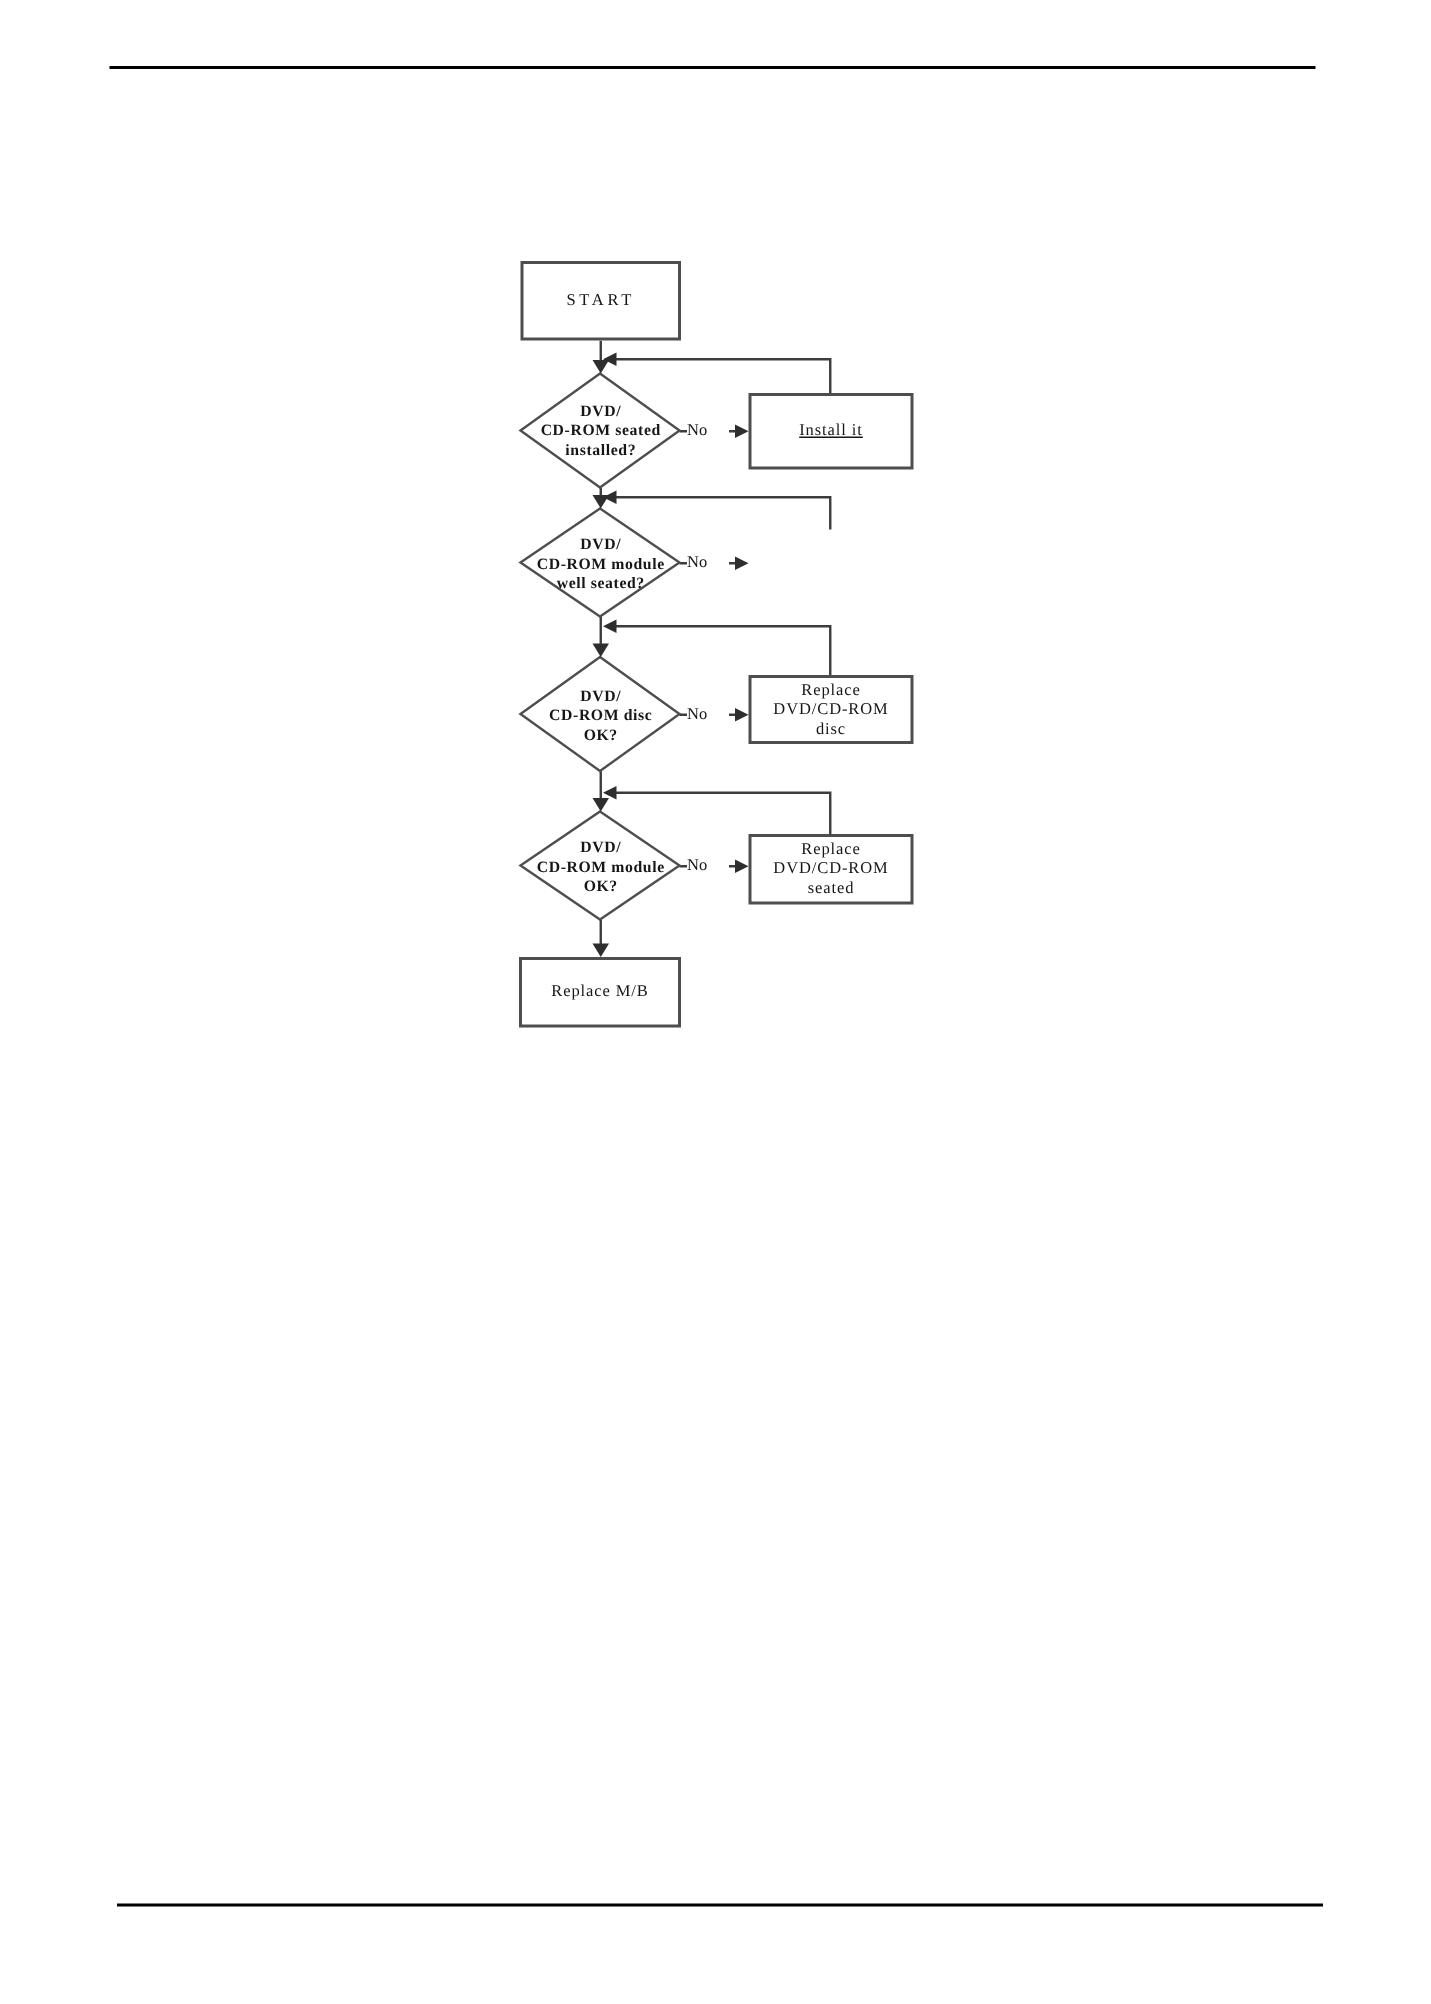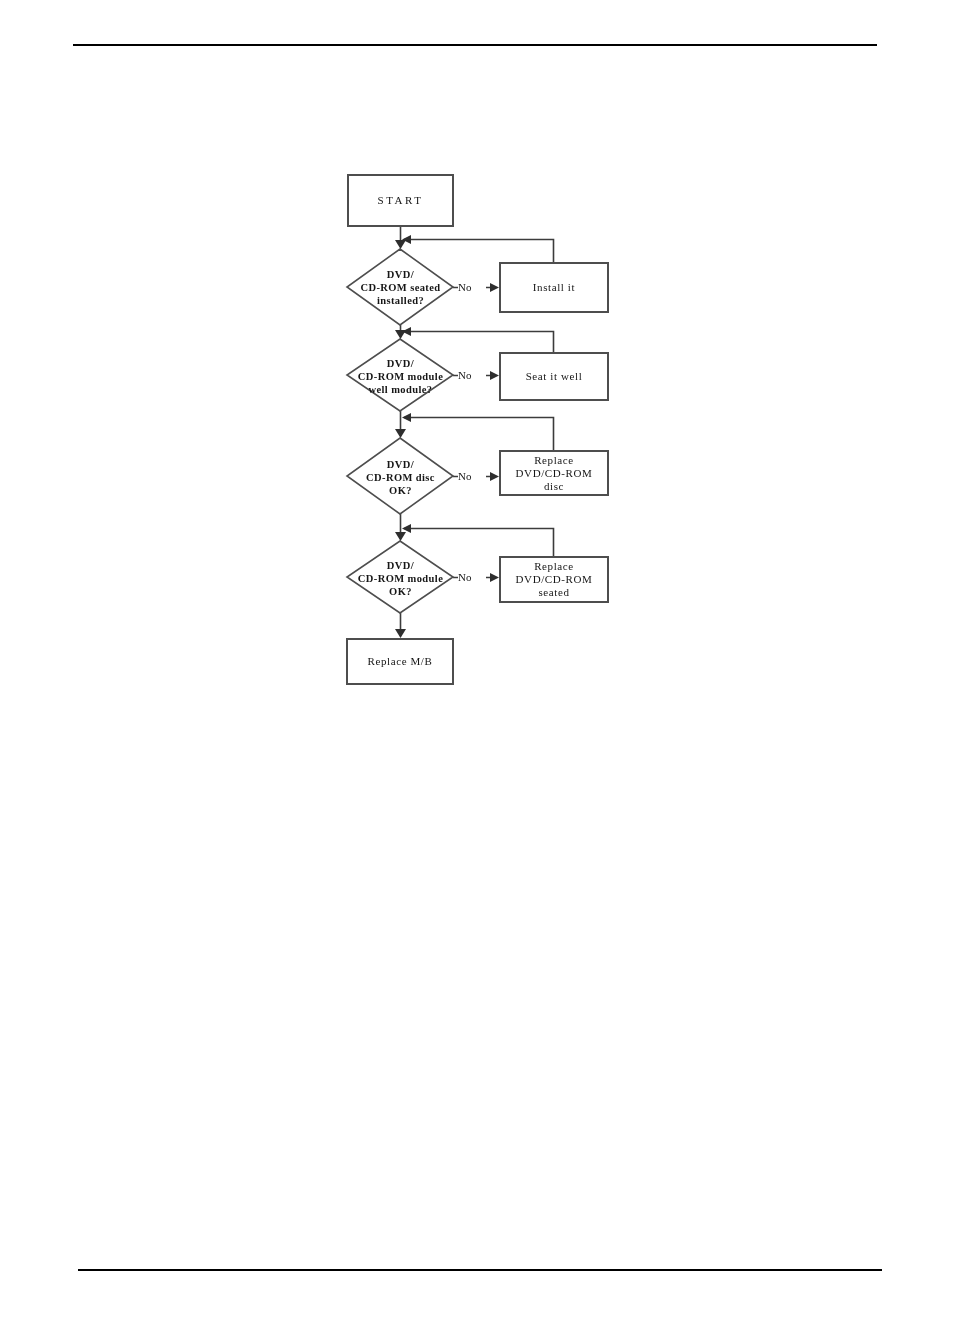--- a/index.html
+++ b/index.html
@@ -32,21 +32,21 @@
     flex-direction: column;
     align-items: center;
     justify-content: center;
     text-align: center;
     font-size: 11px;
     line-height: 13px;
     letter-spacing: 0.6px;
     color: #161616;
   }
   .start-box { left: 347px; top: 174px; width: 107px; height: 53px; letter-spacing: 2.5px; }
-  .action-box-1 { left: 499px; top: 262px; width: 110px; height: 51px; }
+  .action-box-1 { left: 499px; top: 262px; width: 110px; height: 51px; text-decoration: underline; }
   .action-box-2 { left: 499px; top: 352px; width: 110px; height: 49px; }
   .action-box-3 { left: 499px; top: 450px; width: 110px; height: 46px; }
   .action-box-4 { left: 499px; top: 556px; width: 110px; height: 47px; }
   .end-box { left: 346px; top: 638px; width: 108px; height: 47px; text-align: right; }
 
   .diamond-label {
     position: absolute;
     left: 345px;
     width: 111px;
     height: 42px;
@@ -146,26 +146,23 @@
       <span>installed?</span>
     </div>
     <div class="no-label no-label-1">No</div>
     <div class="node-box action-box-1">
       <span>Install it</span>
     </div>
 
     <div class="diamond-label diamond-label-2">
       <span>DVD/</span>
       <span>CD-ROM module</span>
-      <span>well module?</span>
+      <span>well seated?</span>
     </div>
     <div class="no-label no-label-2">No</div>
-    <div class="node-box action-box-2">
-      <span>Seat it well</span>
-    </div>
 
     <div class="diamond-label diamond-label-3">
       <span>DVD/</span>
       <span>CD-ROM disc</span>
       <span>OK?</span>
     </div>
     <div class="no-label no-label-3">No</div>
     <div class="node-box action-box-3">
       <span>Replace</span>
       <span>DVD/CD-ROM</span>

